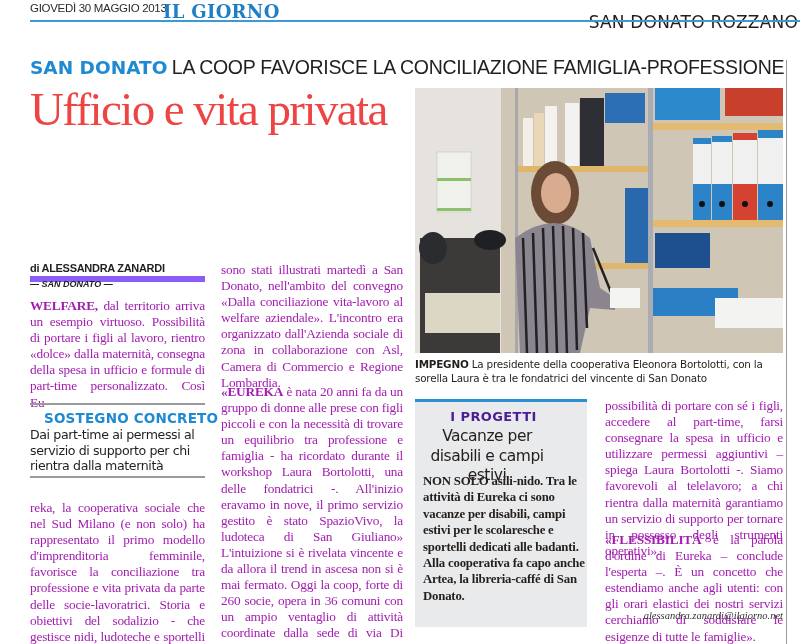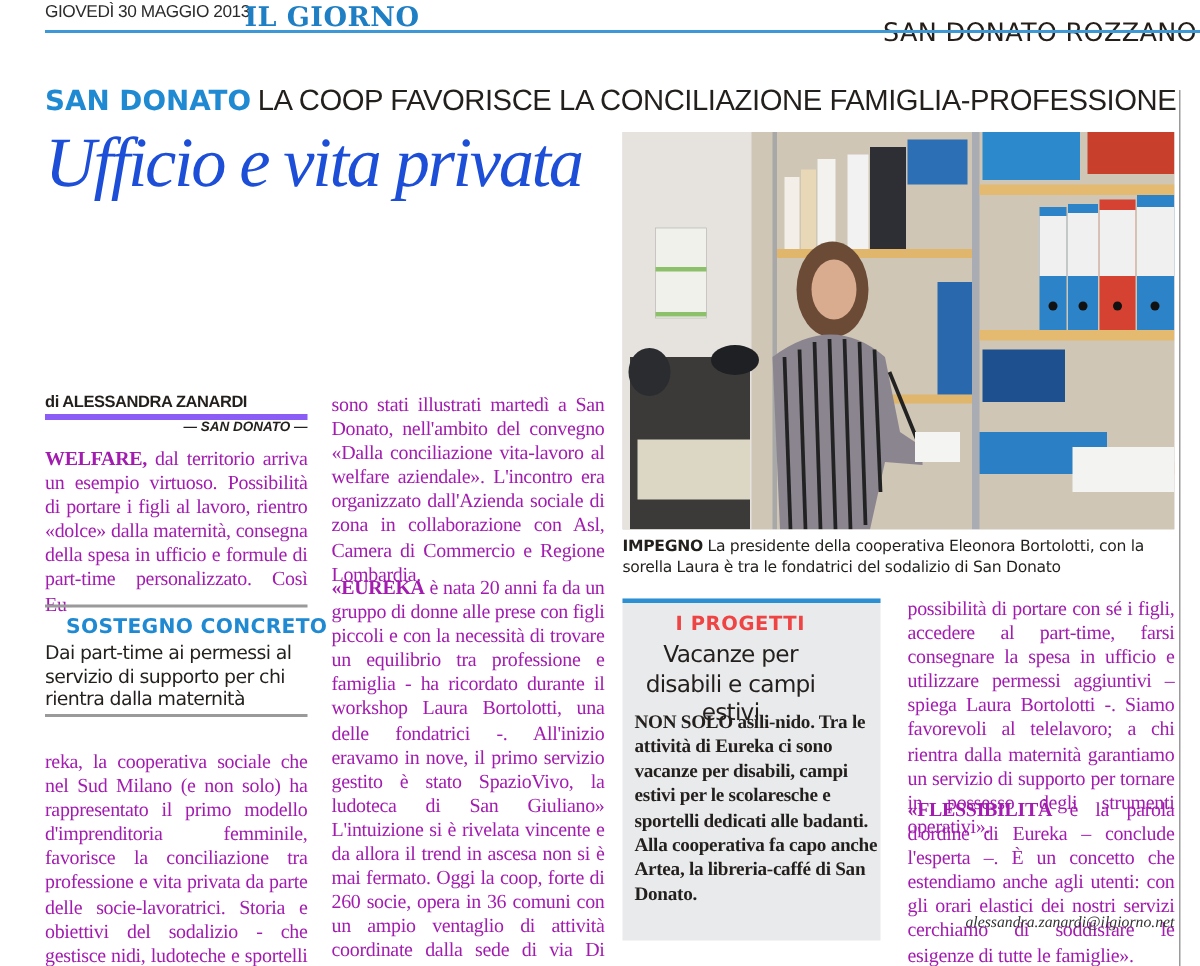--- a/index.html
+++ b/index.html
@@ -12,51 +12,51 @@
   #section { right:2px; top:12px; font-size:17px; font-weight:normal; color:#241d18; font-family:"DejaVu Sans", sans-serif; letter-spacing:0.2px; }
   #topline { left:30px; top:20px; width:770px; height:2px; background:#3d98d6; }
 
   
   #kicker { left:30px; top:56px; font-size:18px; white-space:nowrap; }
   #kicker .loc { color:#1f8ad2; font-weight:bold; font-family:"DejaVu Sans", sans-serif; font-size:18.5px; }
   #kicker .txt { color:#231f1c; font-family:"Liberation Sans", sans-serif; font-size:19.5px; letter-spacing:-0.3px; }
   #right-rule { left:786px; top:60px; width:1px; height:584px; background:#9a9a9a; }
 
   
-  #headline { left:30px; top:84px; width:385px; font-family:"Liberation Serif", serif; font-size:47px; line-height:50px; letter-spacing:-1.6px; color:#1d4ed8;font-style:italic; }
+  #headline { left:30px; top:84px; width:385px; font-family:"Liberation Serif", serif; font-size:47px; line-height:50px; letter-spacing:-1.6px; color:#ef4444; }
 
   
   #photo { left:415px; top:88px; width:368px; height:265px; background:#d9d6cf; overflow:hidden; }
   #caption { left:415px; top:357px; width:380px; font-family:"DejaVu Sans", sans-serif; font-size:10.4px; line-height:14px; color:#231f1c; letter-spacing:-0.2px; }
   #caption b { font-weight:bold; }
 
   
-  #byline { left:30px; top:262px; width:175px; font-family:"Liberation Sans", sans-serif; font-size:11px; font-weight:bold; color:#231f1c; border-bottom:4px solid #8b5cf6; padding-bottom:2px; letter-spacing:-0.3px; }
-  #dateline { left:30px; top:279px; width:175px; text-align:right; font-family:"Liberation Sans", sans-serif; font-size:9px; font-style:italic; font-weight:bold; }
+  #byline { left:30px; top:262px; width:175px; font-family:"Liberation Sans", sans-serif; font-size:11px; font-weight:bold; color:#231f1c; border-bottom:6px solid #8b5cf6; padding-bottom:2px; letter-spacing:-0.3px; }
+  #dateline { left:30px; top:279px; width:175px; text-align:left; font-family:"Liberation Sans", sans-serif; font-size:9px; font-style:italic; font-weight:bold; }
 
   .body { font-family:"Liberation Serif", serif; font-size:13.3px; line-height:16.1px; text-align:justify; color:#a21caf; letter-spacing:-0.2px; }
   .body b { font-weight:bold; }
 
   #col1a { left:30px; top:298px; width:175px; }
   #col1b { left:30px; top:500px; width:175px; }
   #col2 { left:221px; top:262px; width:182px; }
   #col2b { left:221px; top:384px; width:182px; }
   #col3 { left:605px; top:398px; width:178px; }
   #col3b { left:605px; top:532px; width:178px; }
   #email { left:605px; top:610px; width:178px; text-align:right; font-family:"Liberation Serif", serif; font-style:italic; font-size:10.5px; color:#333; }
 
   
   #pull-top { left:30px; top:403px; width:175px; height:2px; background:#9a9a9a; }
   #pull-kicker { left:30px; top:410px; font-family:"DejaVu Sans", sans-serif; font-weight:bold; font-size:13.5px; color:#1f8ad2; letter-spacing:0.2px;margin-left:14px; }
   #pull-text { left:30px; top:427px; width:185px; font-family:"DejaVu Sans", sans-serif; font-size:12.6px; line-height:15.5px; color:#231f1c; letter-spacing:-0.4px; }
   #pull-bottom { left:30px; top:476px; width:175px; height:2px; background:#9a9a9a; }
 
   
   #box { left:415px; top:399px; width:172px; height:225px; background:#e9eaec; border-top:3px solid #2a8fd3; }
-  #box-kicker { left:415px; top:409px; width:157px; text-align:center; font-family:"DejaVu Sans", sans-serif; font-weight:bold; font-size:13px; color:#ef4444; letter-spacing:0.4px; }
+  #box-kicker { left:415px; top:409px; width:157px; text-align:center; font-family:"DejaVu Sans", sans-serif; font-weight:bold; font-size:13px; color:#4c1d95; letter-spacing:0.4px; }
   #box-title { left:415px; top:427px; width:144px; text-align:center; font-family:"DejaVu Sans", sans-serif; font-size:15.5px; line-height:19.5px; color:#231f1c; letter-spacing:-0.5px; }
   #box-body { left:423px; top:473px; width:162px; font-family:"Liberation Serif", serif; font-weight:bold; font-size:12.8px; line-height:16.4px; color:#231f1c; letter-spacing:-0.2px; }
 </style>
 </head>
 <body>
 
 <div id="date" class="abs">GIOVEDÌ 30 MAGGIO 2013</div>
 <div id="paper" class="abs">IL GIORNO</div>
 <div id="section" class="abs">SAN DONATO ROZZANO</div>
 <div id="topline" class="abs"></div>
@@ -135,21 +135,21 @@
       <line x1="158" y1="140" x2="162" y2="262"></line>
       <line x1="168" y1="145" x2="172" y2="240"></line>
       <line x1="178" y1="160" x2="200" y2="214"></line>
     </g>
     <rect x="195" y="200" width="30" height="20" fill="#f4f4f2"></rect>
   </svg>
 </div>
 
 <div id="caption" class="abs">
   <b>IMPEGNO</b>
-  <span>La presidente della cooperativa Eleonora Bortolotti, con la sorella Laura è tra le fondatrici del sodalizio di San Donato</span>
+  <span>La presidente della cooperativa Eleonora Bortolotti, con la sorella Laura è tra le fondatrici del vincente di San Donato</span>
 </div>
 
 <div id="byline" class="abs">di ALESSANDRA ZANARDI</div>
 <div id="dateline" class="abs">— SAN DONATO —</div>
 
 <div id="col1a" class="abs body">
   <b>WELFARE,</b><span> dal territorio arriva un esempio virtuoso. Possibilità di portare i figli al lavoro, rientro «dolce» dalla maternità, consegna della spesa in ufficio e formule di part-time personalizzato. Così Eu-</span>
 </div>
 
 <div id="pull-top" class="abs"></div>

